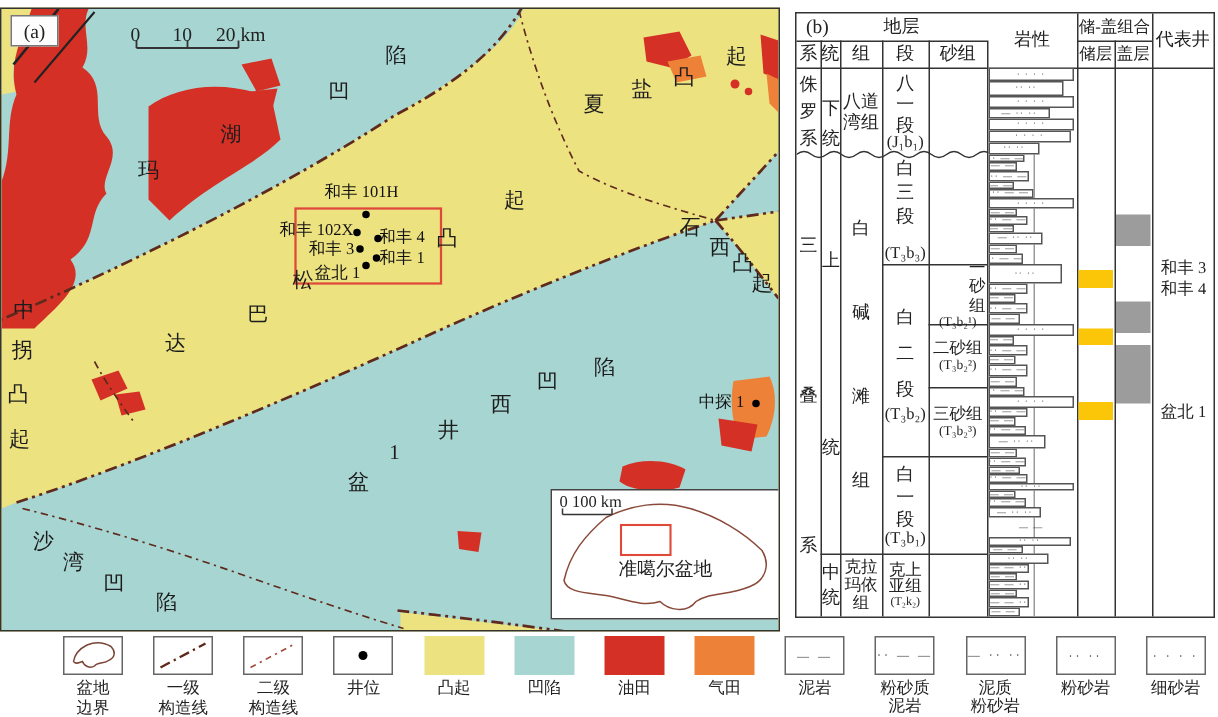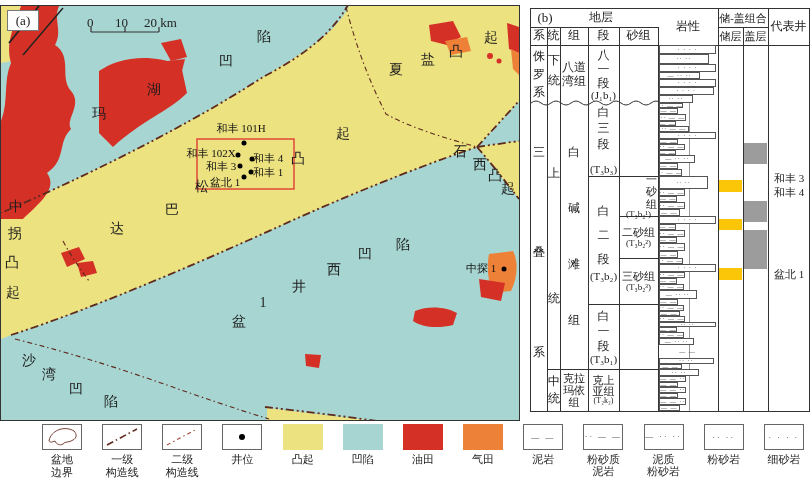--- a/index.html
+++ b/index.html
@@ -155,20 +155,31 @@
         <div class="well-label" style="left: 220px; top: 160px;">和丰 3</div>
         <div class="well-dot" style="left: 239px; top: 160px;"></div>
         <div class="well-label" style="left: 267px; top: 166px;">和丰 1</div>
         <div class="well-dot" style="left: 250px; top: 166px;"></div>
         <div class="well-label" style="left: 224px; top: 176px;">盆北 1</div>
         <div class="well-dot" style="left: 243px; top: 171px;"></div>
         <div class="well-label" style="left: 480px; top: 262px;">中探 1</div>
         <div class="well-dot" style="left: 503px; top: 263px;"></div>
       </div>
 
+    <div id="inset">
+      <svg width="151" height="85" style="position:absolute;left:0;top:0;">
+        <path d="M8,60 C12,42 22,30 36,18 C52,10 72,6 92,12 C110,17 128,28 140,40 C146,50 142,60 132,64 C118,70 104,68 96,74 C90,82 78,80 72,74 C60,78 48,72 36,70 C22,68 10,68 8,60 Z" fill="none" stroke="#8a4a3a" stroke-width="1"></path>
+        <rect x="46" y="23" width="33" height="20" fill="none" stroke="#e0483a" stroke-width="1.4"></rect>
+        <line x1="7" y1="16" x2="40" y2="16" stroke="#333" stroke-width="1"></line>
+        <line x1="7" y1="12" x2="7" y2="16" stroke="#333" stroke-width="1"></line>
+        <line x1="40" y1="12" x2="40" y2="16" stroke="#333" stroke-width="1"></line>
+      </svg>
+      <span class="isc">0    100 km</span>
+      <span class="ilab">准噶尔盆地</span>
+    </div>
   </div>
 
   <div id="panelB">
 
     <div class="gl" style="left:16px;top:18px;width:1px;height:384px;"></div>
     <div class="gl" style="left:29px;top:18px;width:1px;height:384px;"></div>
     <div class="gl" style="left:57px;top:18px;width:1px;height:384px;"></div>
     <div class="gl" style="left:88px;top:18px;width:1px;height:384px;"></div>
     <div class="gl" style="left:127px;top:18px;width:1px;height:384px;"></div>
     <div class="gl" style="left:187px;top:0;width:1px;height:402px;"></div>
@@ -195,31 +206,31 @@
     <div class="cell" style="left:88px;top:18px;width:39px;height:18px;">砂组</div>
     <div class="cell" style="left:127px;top:0;width:60px;height:36px;">岩性</div>
     <div class="cell" style="left:187px;top:0;width:50px;height:18px;font-size:11px;">储-盖组合</div>
     <div class="cell" style="left:187px;top:18px;width:25px;height:18px;font-size:11px;">储层</div>
     <div class="cell" style="left:212px;top:18px;width:25px;height:18px;font-size:11px;">盖层</div>
     <div class="cell" style="left:237px;top:0;width:41px;height:36px;">代表井</div>
 
     <div class="cell" style="left:0;top:36px;width:16px;height:58px;">
         <span class="vtx" style="line-height:18px;">侏罗系</span>
       </div>
-    <div class="cell" style="left:16px;top:32px;width:13px;height:58px;align-items:center;">
+    <div class="cell" style="left:16px;top:44px;width:13px;height:58px;align-items:center;">
         <span class="vtx" style="line-height:20px;">下统</span>
       </div>
     <div class="cell" style="left:29px;top:36px;width:28px;height:58px;">
         <span style="width:26px;word-break:break-all;line-height:14px;">八道湾组</span>
       </div>
     <div class="cell" style="left:57px;top:36px;width:31px;height:58px;">
       <span class="vtx" style="line-height:14px;">八一段</span>
       <span class="sub">(J₁b₁)</span>
     </div>
-    <div class="cell" style="left:0;top:89px;width:16px;height:308px;">
+    <div class="cell" style="left:0;top:100px;width:16px;height:308px;">
         <span class="vtx" style="line-height:100px;">三叠系</span>
       </div>
     <div class="cell" style="left:16px;top:94px;width:13px;height:266px;">
         <span class="vtx" style="line-height:125px;">上统</span>
       </div>
     <div class="cell" style="left:16px;top:360px;width:13px;height:42px;">
         <span class="vtx" style="line-height:17px;">中统</span>
       </div>
     <div class="cell" style="left:29px;top:94px;width:28px;height:266px;">
         <span class="vtx" style="line-height:56px;">白碱滩组</span>

